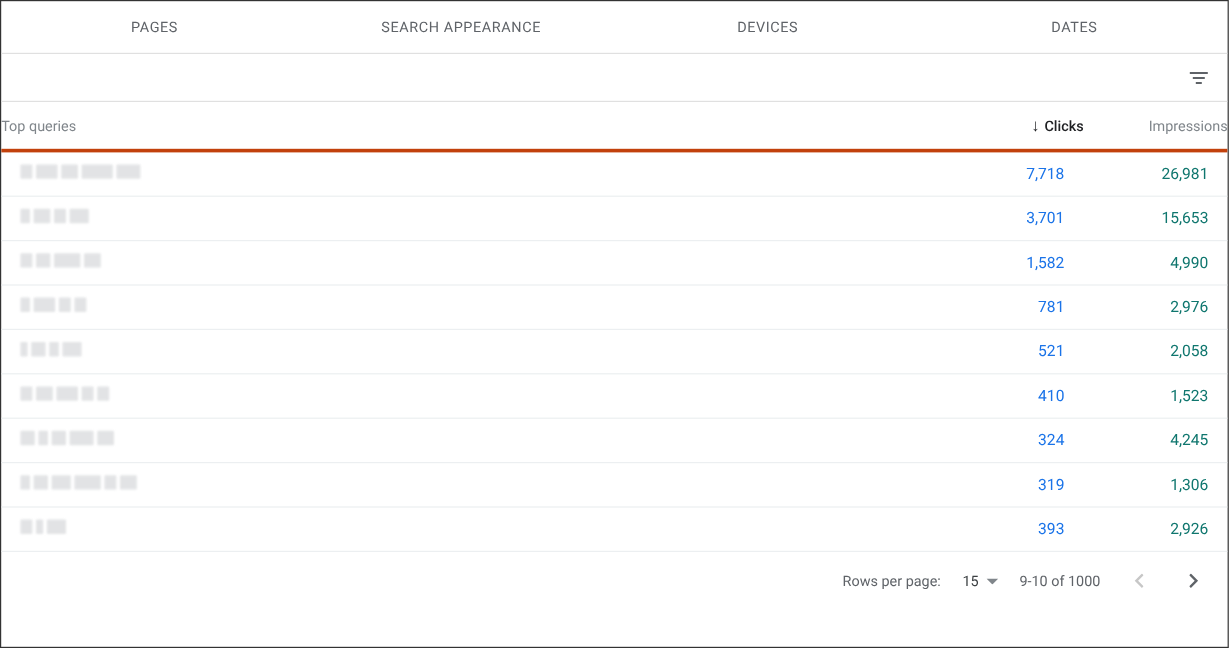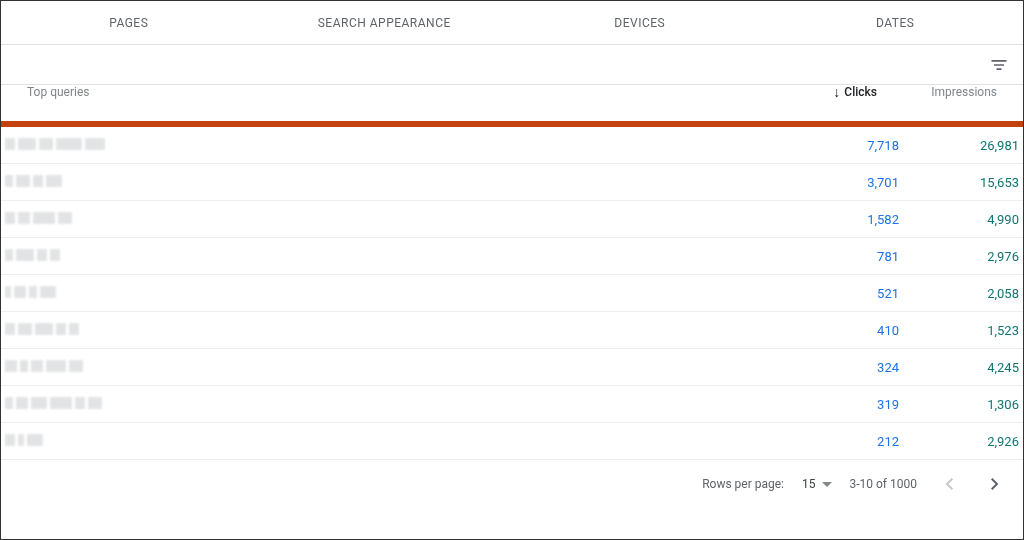--- a/index.html
+++ b/index.html
@@ -46,37 +46,37 @@
       height: 40px;
       display: flex;
       align-items: center;
       justify-content: flex-end;
       padding: 0 14px;
       border-bottom: 1px solid #e0e0e0;
     }
     .filter-icon svg { display: block; }
     .table-header {
       display: flex;
-      align-items: flex-start;
+      align-items: center;
       height: 42px;
-      padding: 0 26px;
-      border-bottom: 6px solid #c2410c;
+      padding: 0 0;
+      border-bottom: 3px solid #c2410c;
       font-size: 12px;
       color: #80868b;
     }
     .col-query { flex: 1; text-align: left; }
     .col-clicks { width: 120px; text-align: right; display: flex; align-items: center; justify-content: flex-end; gap: 4px;}
     .col-impressions { width: 120px; text-align: right; }
     .col-clicks.head { color: #202124; font-weight: 500; }
     .sort-arrow { font-size: 14px; line-height: 1; }
     .row {
       display: flex;
       align-items: center;
       height: 37px;
-      padding: 0 4px;
+      padding: 0 16px;
       border-bottom: 1px solid #eceff1;
       font-size: 13px;
     }
     .row .col-clicks { color: #1a73e8; }
     .row .col-impressions { color: #0f766e; }
     .blur {
       display: inline-flex;
       gap: 3px;
       filter: blur(1px);
       opacity: 0.6;
@@ -215,34 +215,34 @@
         </span></div>
       <div class="col-clicks">319</div>
       <div class="col-impressions">1,306</div>
     </div>
     <div class="row">
       <div class="col-query"><span class="blur">
           <span style="width: 10px;"></span>
           <span style="width: 6px;"></span>
           <span style="width: 16px;"></span>
         </span></div>
-      <div class="col-clicks">212</div>
+      <div class="col-clicks">393</div>
       <div class="col-impressions">2,926</div>
     </div>
   </div>
 
 <div class="footer">
   <span>Rows per page:</span>
   <span class="rows-select">
     <span>15</span>
     <svg width="10" height="5" viewBox="0 0 10 5">
         <path d="M0 0l5 5 5-5z"></path>
       </svg>
   </span>
-  <span>3-10 of 1000</span>
+  <span>9-10 of 1000</span>
   <span class="page-arrow disabled">
     <svg width="8" height="12" viewBox="0 0 8 12" fill="currentColor">
         <path d="M8 1.41L6.59 0 0.59 6l6 6L8 10.59 3.42 6z"></path>
       </svg>
   </span>
   <span class="page-arrow">
     <svg width="8" height="12" viewBox="0 0 8 12" fill="currentColor">
         <path d="M0 10.59L1.41 12l6-6-6-6L0 1.41 4.58 6z"></path>
       </svg>
   </span>

